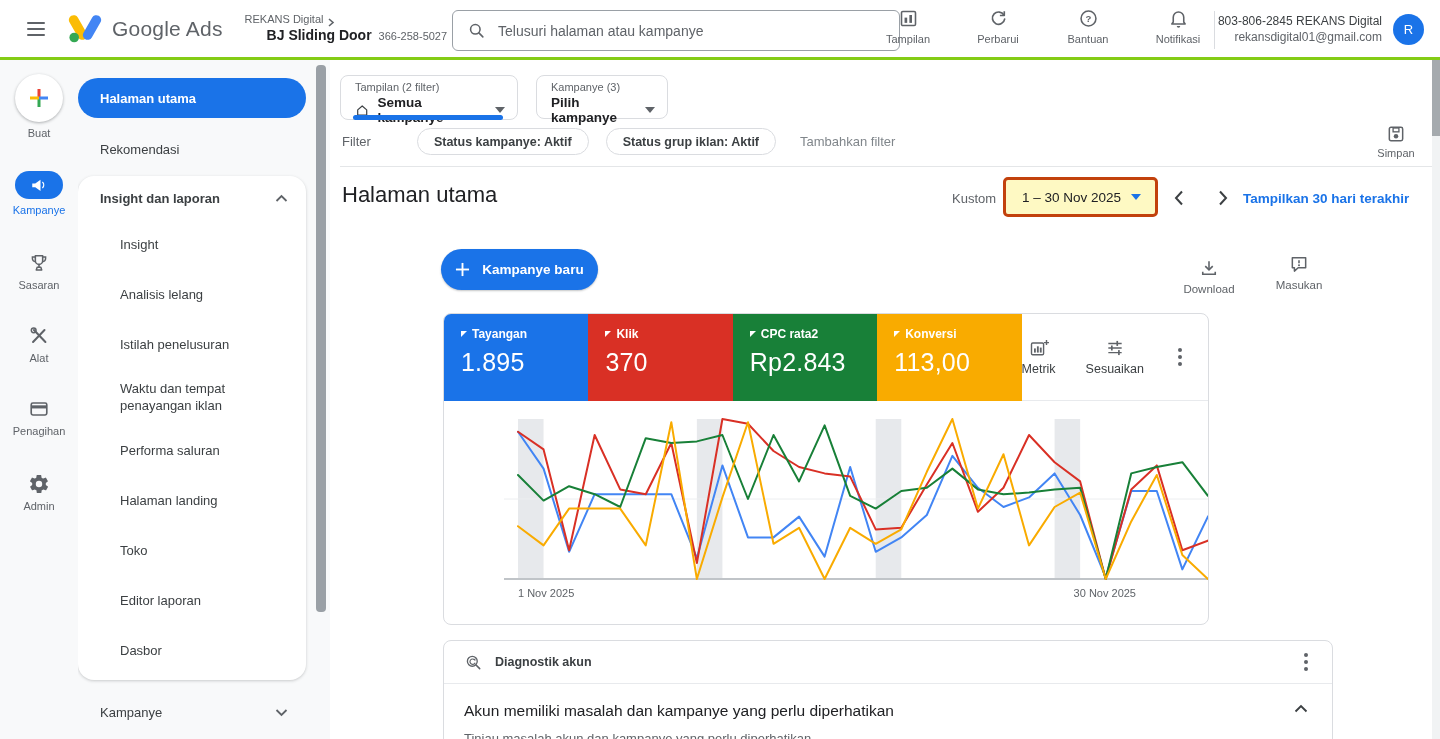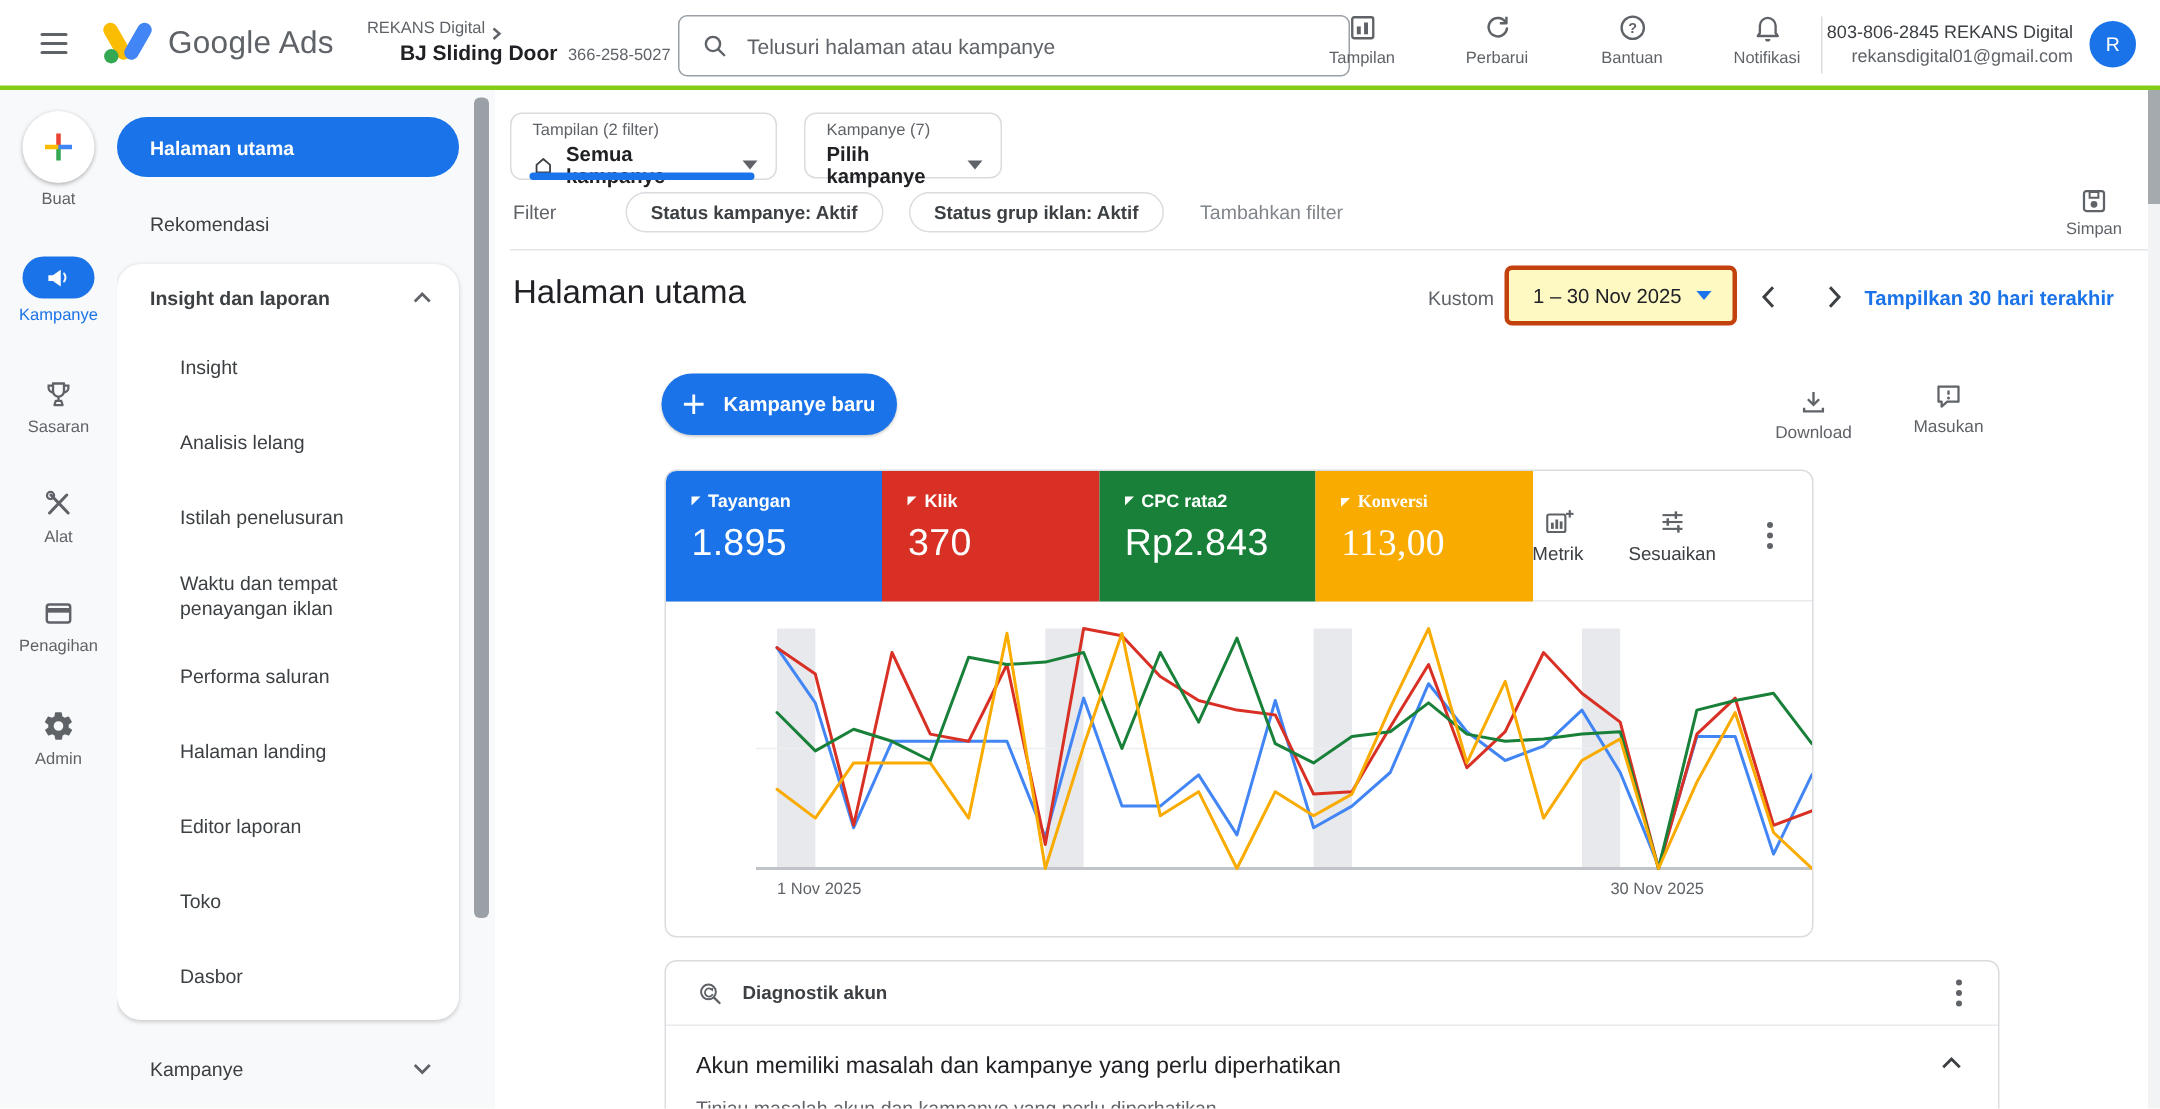--- a/index.html
+++ b/index.html
@@ -283,22 +283,22 @@
             <polyline points="1.5,7 6.5,2 11.5,7" fill="none" stroke="#5f6368" stroke-width="1.8"></polyline>
           </svg>
       </span>
     </div>
     <div class="nav-sub">Insight</div>
     <div class="nav-sub">Analisis lelang</div>
     <div class="nav-sub">Istilah penelusuran</div>
     <div class="nav-sub" style="min-height:56px">Waktu dan tempat penayangan iklan</div>
     <div class="nav-sub">Performa saluran</div>
     <div class="nav-sub">Halaman landing</div>
+    <div class="nav-sub">Toko</div>
     <div class="nav-sub">Editor laporan</div>
-    <div class="nav-sub">Toko</div>
     <div class="nav-sub">Dasbor</div>
   </div>
   <div class="nav-bottom-group">
     <span>Kampanye</span>
     <span class="chev">
       <svg width="13" height="9" viewBox="0 0 13 9">
           <polyline points="1.5,2 6.5,7 11.5,2" fill="none" stroke="#5f6368" stroke-width="1.8"></polyline>
         </svg>
     </span>
   </div>
@@ -313,21 +313,21 @@
       <svg width="15" height="15" viewBox="0 0 24 24">
         <path d="M4.5 11 12 4.5 19.5 11 V19.5 H4.5 Z" fill="none" stroke="#3c4043" stroke-width="2" stroke-linejoin="round"></path>
       </svg>
       <span>Semua kampanye</span>
       <span class="caret"></span>
     </div>
     <div class="blue-underline"></div>
   </div>
 
   <div class="viewbox vb2">
-    <div class="cap">Kampanye (7)</div>
+    <div class="cap">Kampanye (3)</div>
     <div class="val">
       <span>Pilih kampanye</span>
       <span class="caret"></span>
     </div>
   </div>
 
   <div class="filter-row">
     <span class="filter-lbl">Filter</span>
     <div class="chip chip1">Status kampanye: Aktif</div>
     <div class="chip chip2">Status grup iklan: Aktif</div>
@@ -405,21 +405,21 @@
           </div>
         <div class="metric-value">370</div>
       </div>
       <div class="metric-block" style="background: rgb(24, 128, 56);">
         <div class="metric-label">
             <span class="tri"></span>
             <span>CPC rata2</span>
           </div>
         <div class="metric-value">Rp2.843</div>
       </div>
-      <div class="metric-block" style="background: rgb(249, 171, 0); font-family: Liberation Serif, serif;">
+      <div class="metric-block" style="background: rgb(249, 171, 0);">
         <div class="metric-label">
             <span class="tri"></span>
             <span>Konversi</span>
           </div>
         <div class="metric-value">113,00</div>
       </div>
       <div class="strip-right">
         <div class="strip-tool">
           <svg width="22" height="20" viewBox="0 0 26 24">
             <rect x="4" y="6" width="14.5" height="14" rx="1.5" fill="none" stroke="#5f6368" stroke-width="1.7"></rect>

